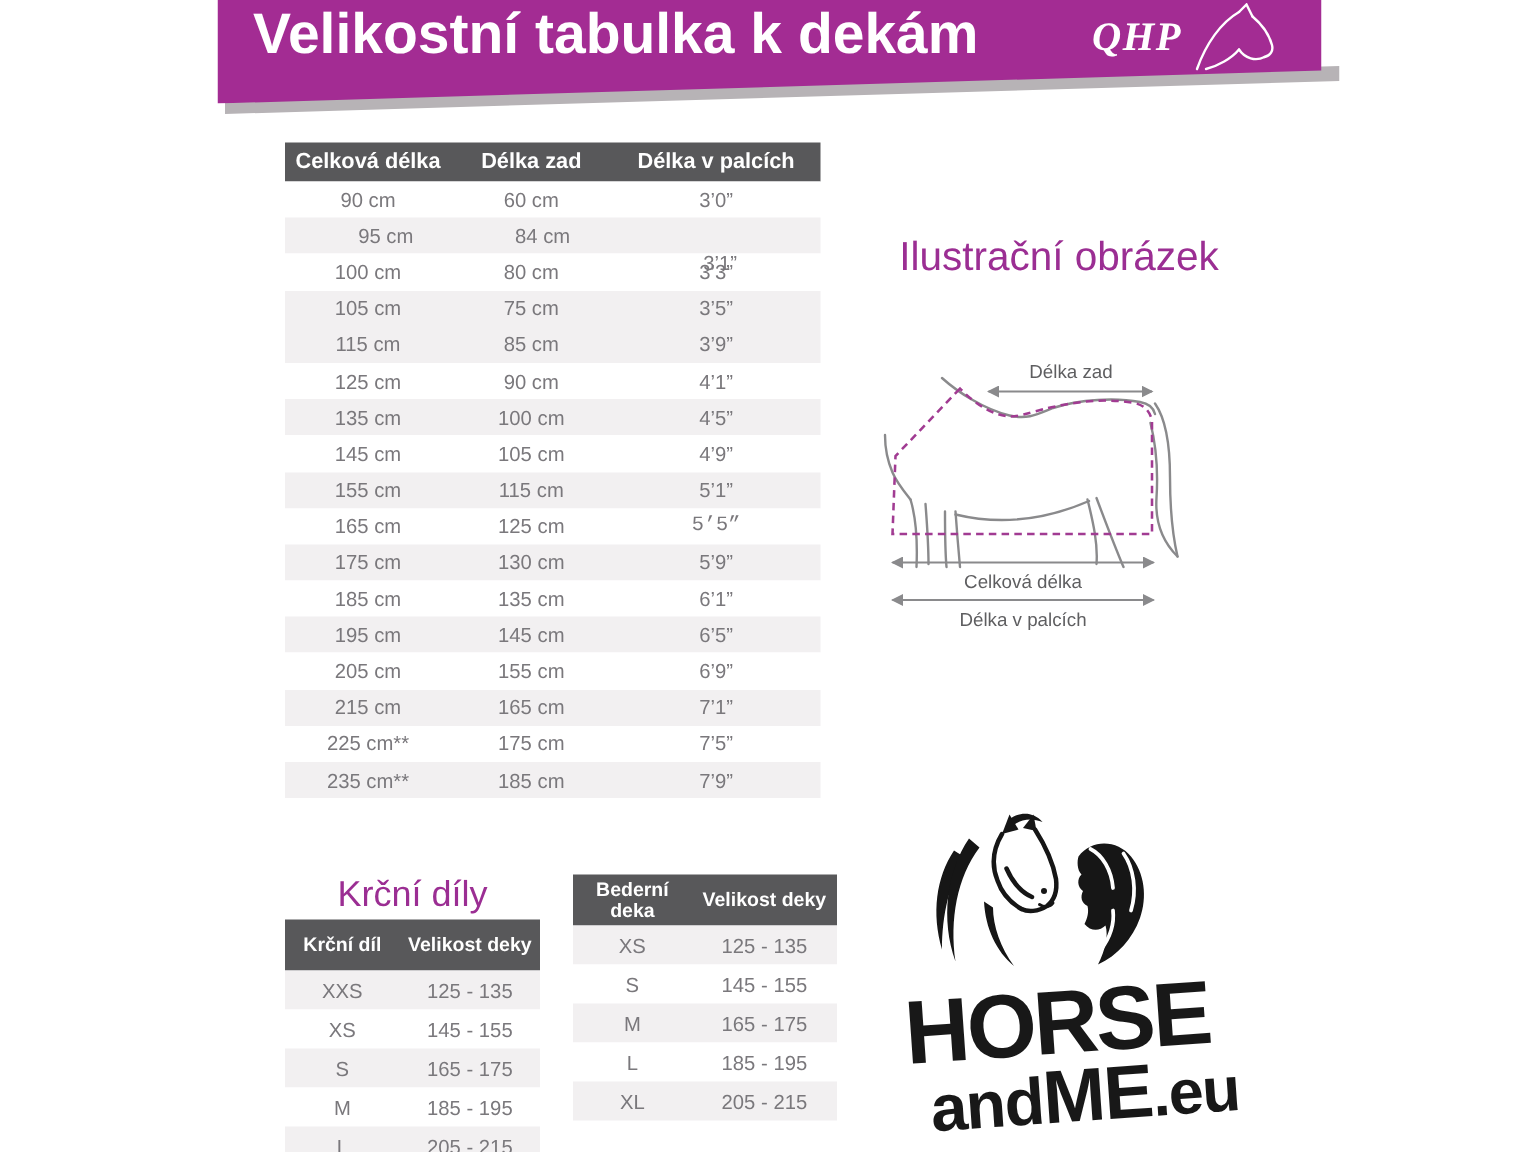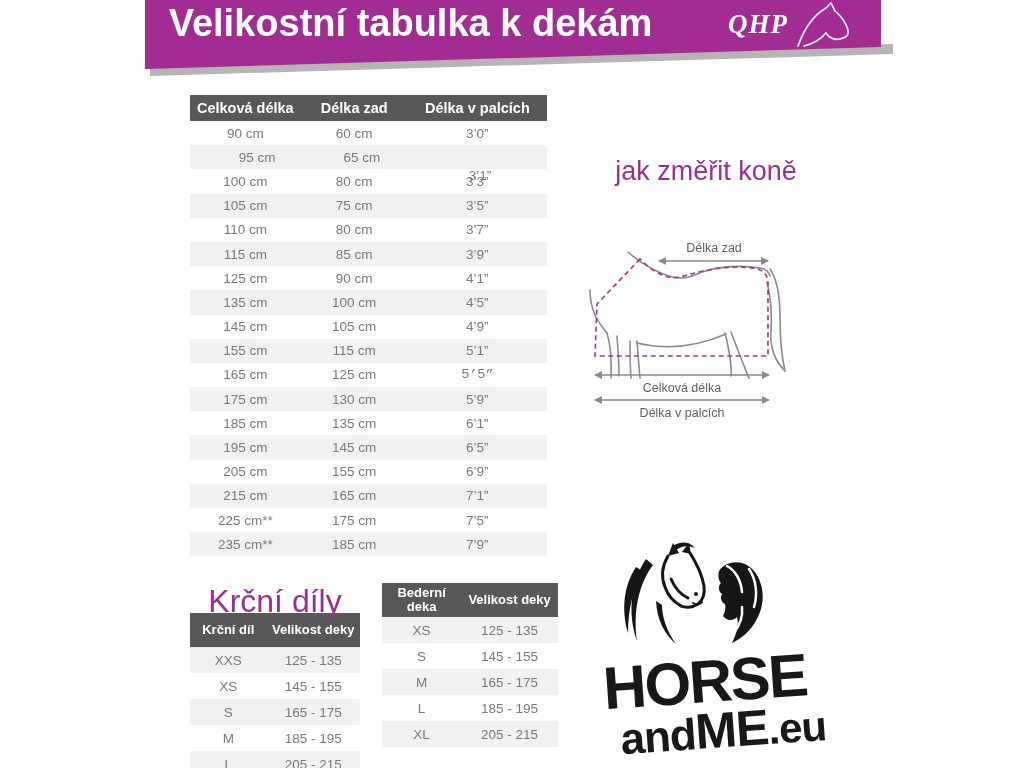--- a/index.html
+++ b/index.html
@@ -25,21 +25,21 @@
   .tcell{text-align:center;}
 
   
   .main-table{position:absolute;left:190px;top:95px;width:357px;}
   .main-table .thead{height:26px;font-size:14.5px;}
   .main-table .trow{height:24.2px;font-size:13.5px;}
   .w31{width:31%;} .w30{width:30%;} .w39{width:39%;}
 
   
   .small-block{position:absolute;width:170px;}
-  .small-title{text-align:center;color:#9b2e93;font-size:32px;height:30px;}
+  .small-title{text-align:center;color:#9b2e93;font-size:24px;height:30px;}
   .small-table .thead{height:34px;font-size:13px;line-height:14px;}
   .small-table .trow{height:26px;font-size:13.5px;}
   .w45{width:45%;} .w55{width:55%;}
 
   
   .caption{position:absolute;left:568px;top:156px;width:276px;text-align:center;
     color:#9b2e93;font-size:27px;line-height:30px;}
   .diagram{position:absolute;left:578px;top:238px;}
   .diagram text{font-family:"Liberation Sans",sans-serif;}
 
@@ -79,38 +79,33 @@
       <span class="hcell w39">Délka v palcích</span>
     </div>
     <div>
         <div class="trow">
           <span class="tcell" style="width: 31%;">90 cm</span>
           <span class="tcell" style="width: 30%;">60 cm</span>
           <span class="tcell" style="width: 39%;">3’0”</span>
         </div>
         <div class="trow alt">
           <span class="tcell" style="width: 31%; margin-left: 14px;">95 cm</span>
-          <span class="tcell" style="width: 30%;">65 cm</span>
+          <span class="tcell" style="width: 30%;">84 cm</span>
           <span class="tcell" style="width: 39%; margin-top: 36px;">3’1”</span>
         </div>
         <div class="trow">
           <span class="tcell" style="width: 31%;">100 cm</span>
           <span class="tcell" style="width: 30%;">80 cm</span>
           <span class="tcell" style="width: 39%;">3’3”</span>
         </div>
         <div class="trow alt">
           <span class="tcell" style="width: 31%;">105 cm</span>
           <span class="tcell" style="width: 30%;">75 cm</span>
           <span class="tcell" style="width: 39%;">3’5”</span>
         </div>
-        <div class="trow">
-          <span class="tcell" style="width: 31%;">110 cm</span>
-          <span class="tcell" style="width: 30%;">80 cm</span>
-          <span class="tcell" style="width: 39%;">3’7”</span>
-        </div>
         <div class="trow alt">
           <span class="tcell" style="width: 31%;">115 cm</span>
           <span class="tcell" style="width: 30%;">85 cm</span>
           <span class="tcell" style="width: 39%; text-align: center;">3’9”</span>
         </div>
         <div class="trow">
           <span class="tcell" style="width: 31%;">125 cm</span>
           <span class="tcell" style="width: 30%;">90 cm</span>
           <span class="tcell" style="width: 39%;">4’1”</span>
         </div>
@@ -166,21 +161,21 @@
         </div>
         <div class="trow alt">
           <span class="tcell" style="width: 31%;">235 cm**</span>
           <span class="tcell" style="width: 30%;">185 cm</span>
           <span class="tcell" style="width: 39%;">7’9”</span>
         </div>
       </div>
   </div>
 
   <div class="caption">
-    <div>jak změřit koně</div>
+    <div>Ilustrační obrázek</div>
   </div>
 
   <svg class="diagram" width="230" height="190" viewBox="0 0 230 190">
     <defs>
       <marker id="ah" viewBox="0 0 8 8" refX="7" refY="4" markerWidth="8" markerHeight="8" orient="auto-start-reverse" markerUnits="userSpaceOnUse">
         <path d="M0,0 L8,4 L0,8 Z" fill="#8a8a8c"></path>
       </marker>
     </defs>
 
     <g stroke="#8a8a8c" stroke-width="1.6" fill="none" stroke-linecap="round">

